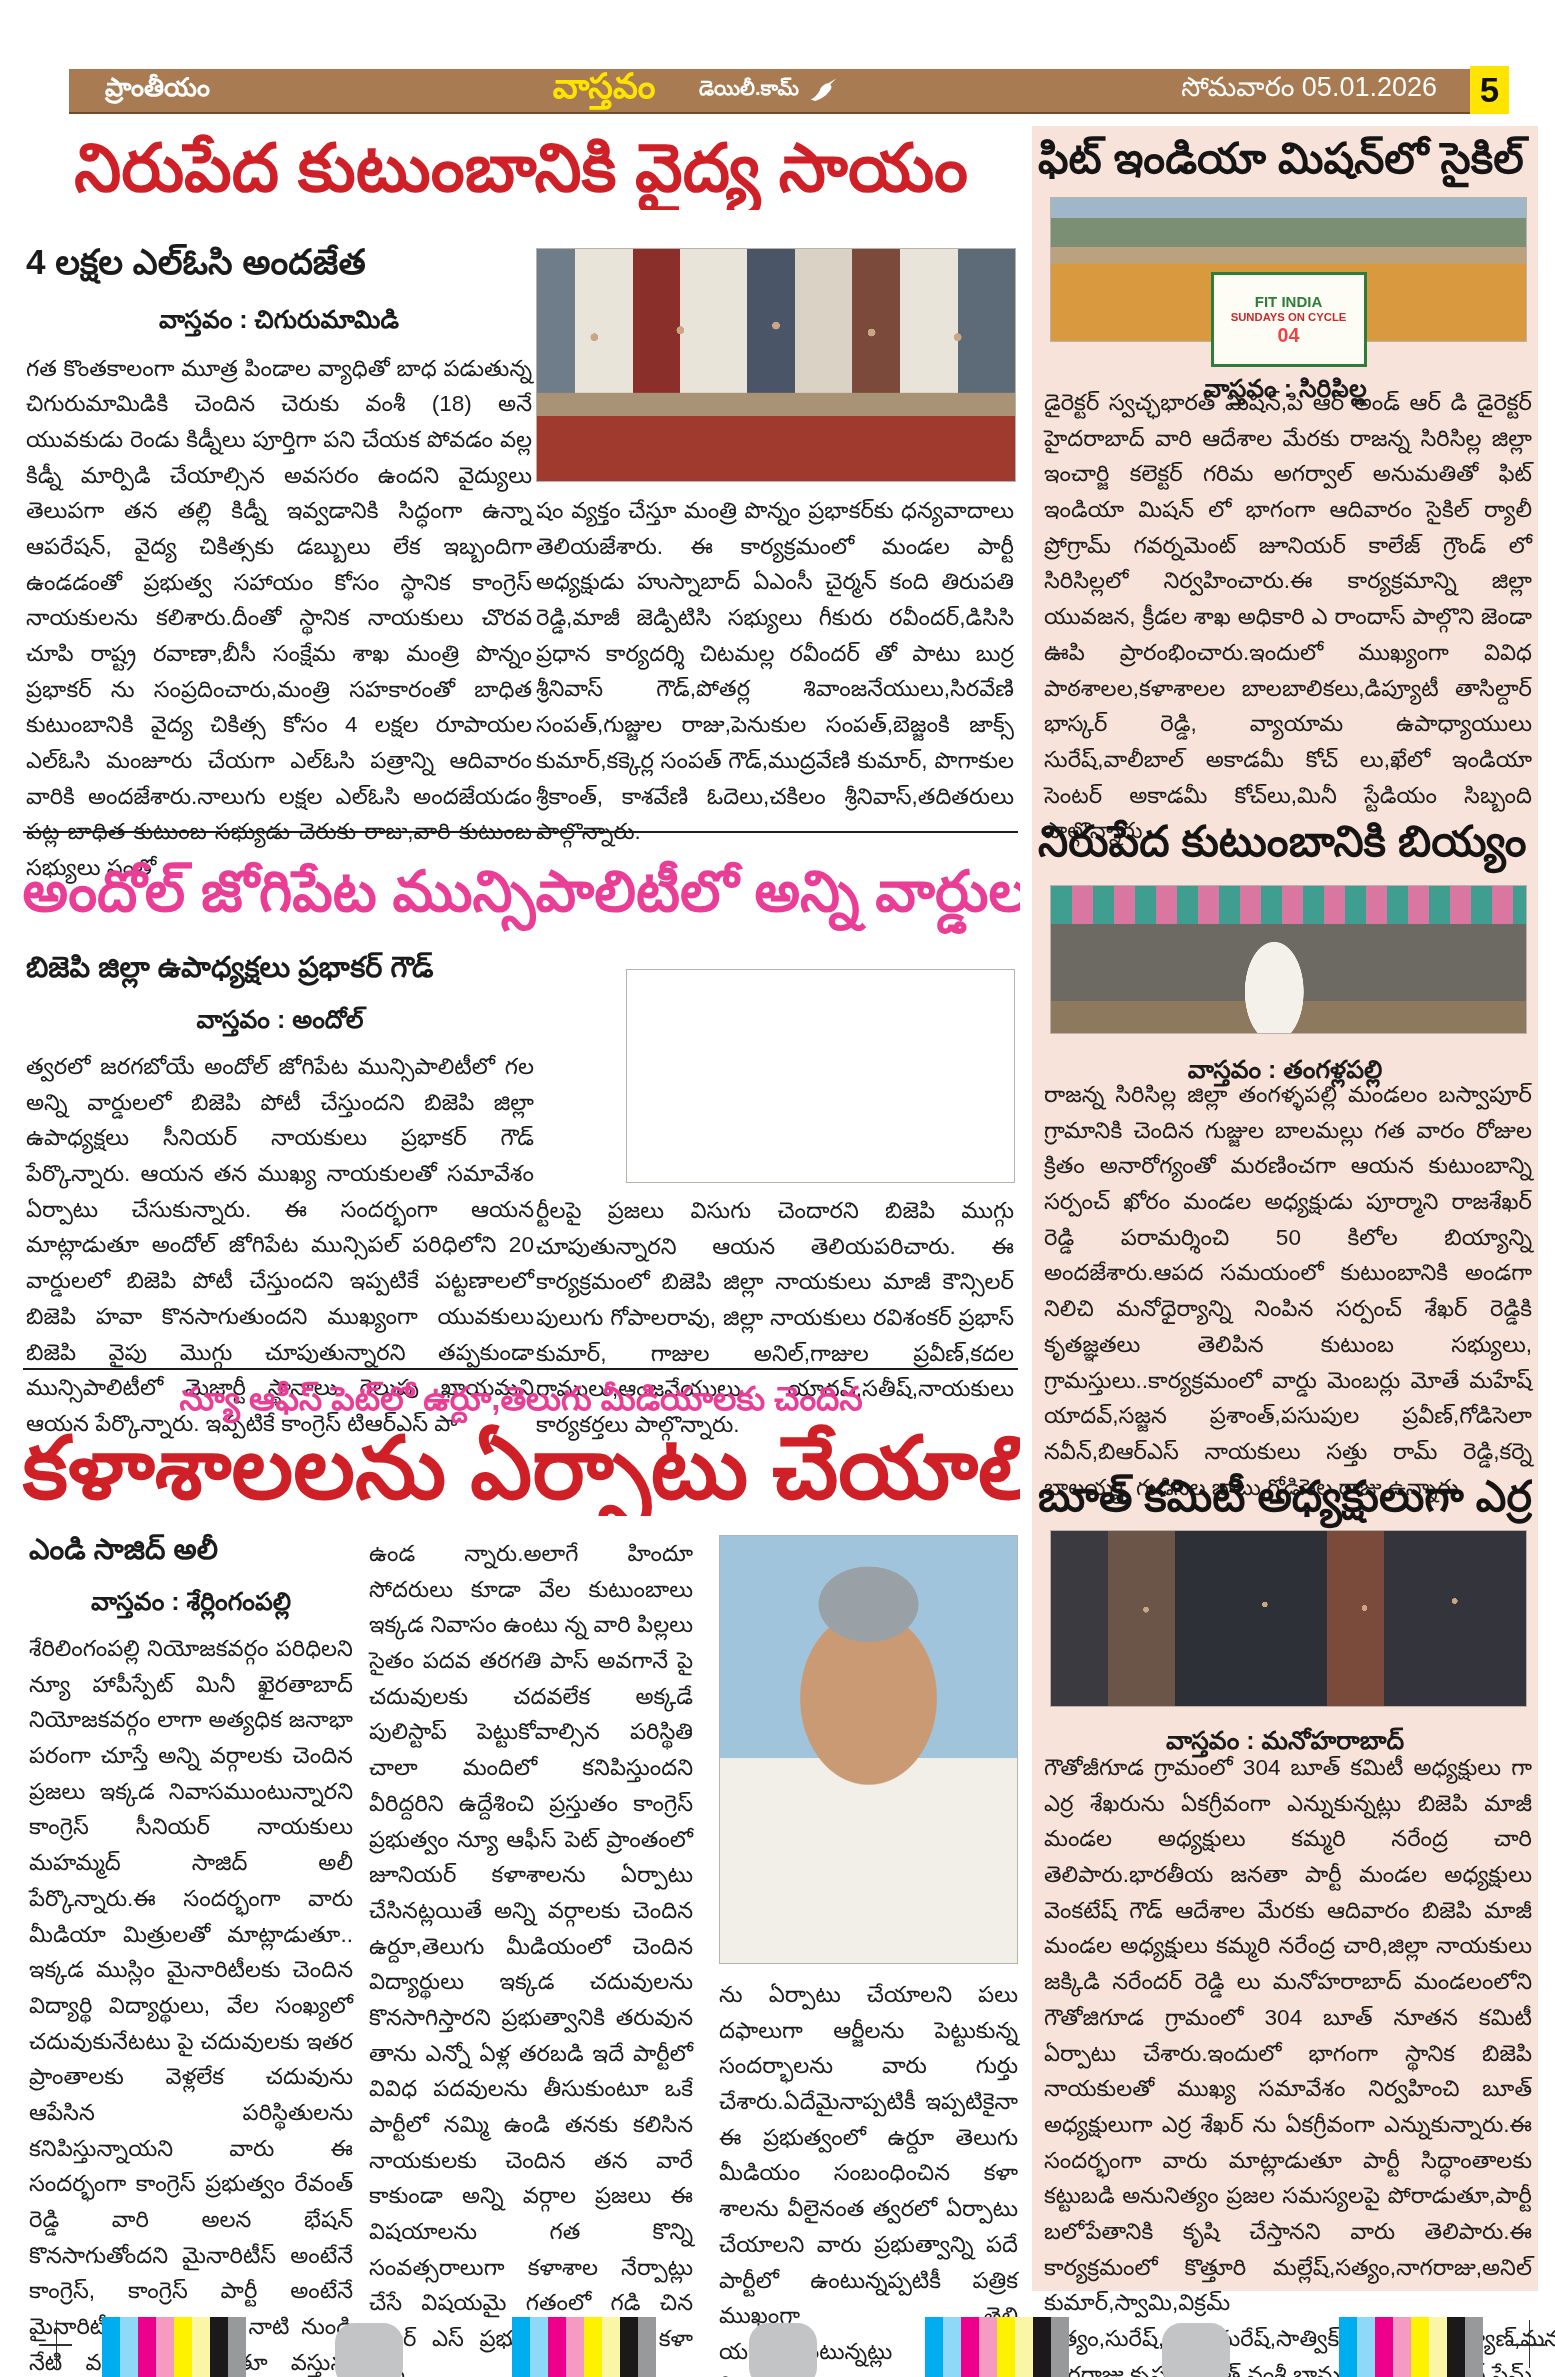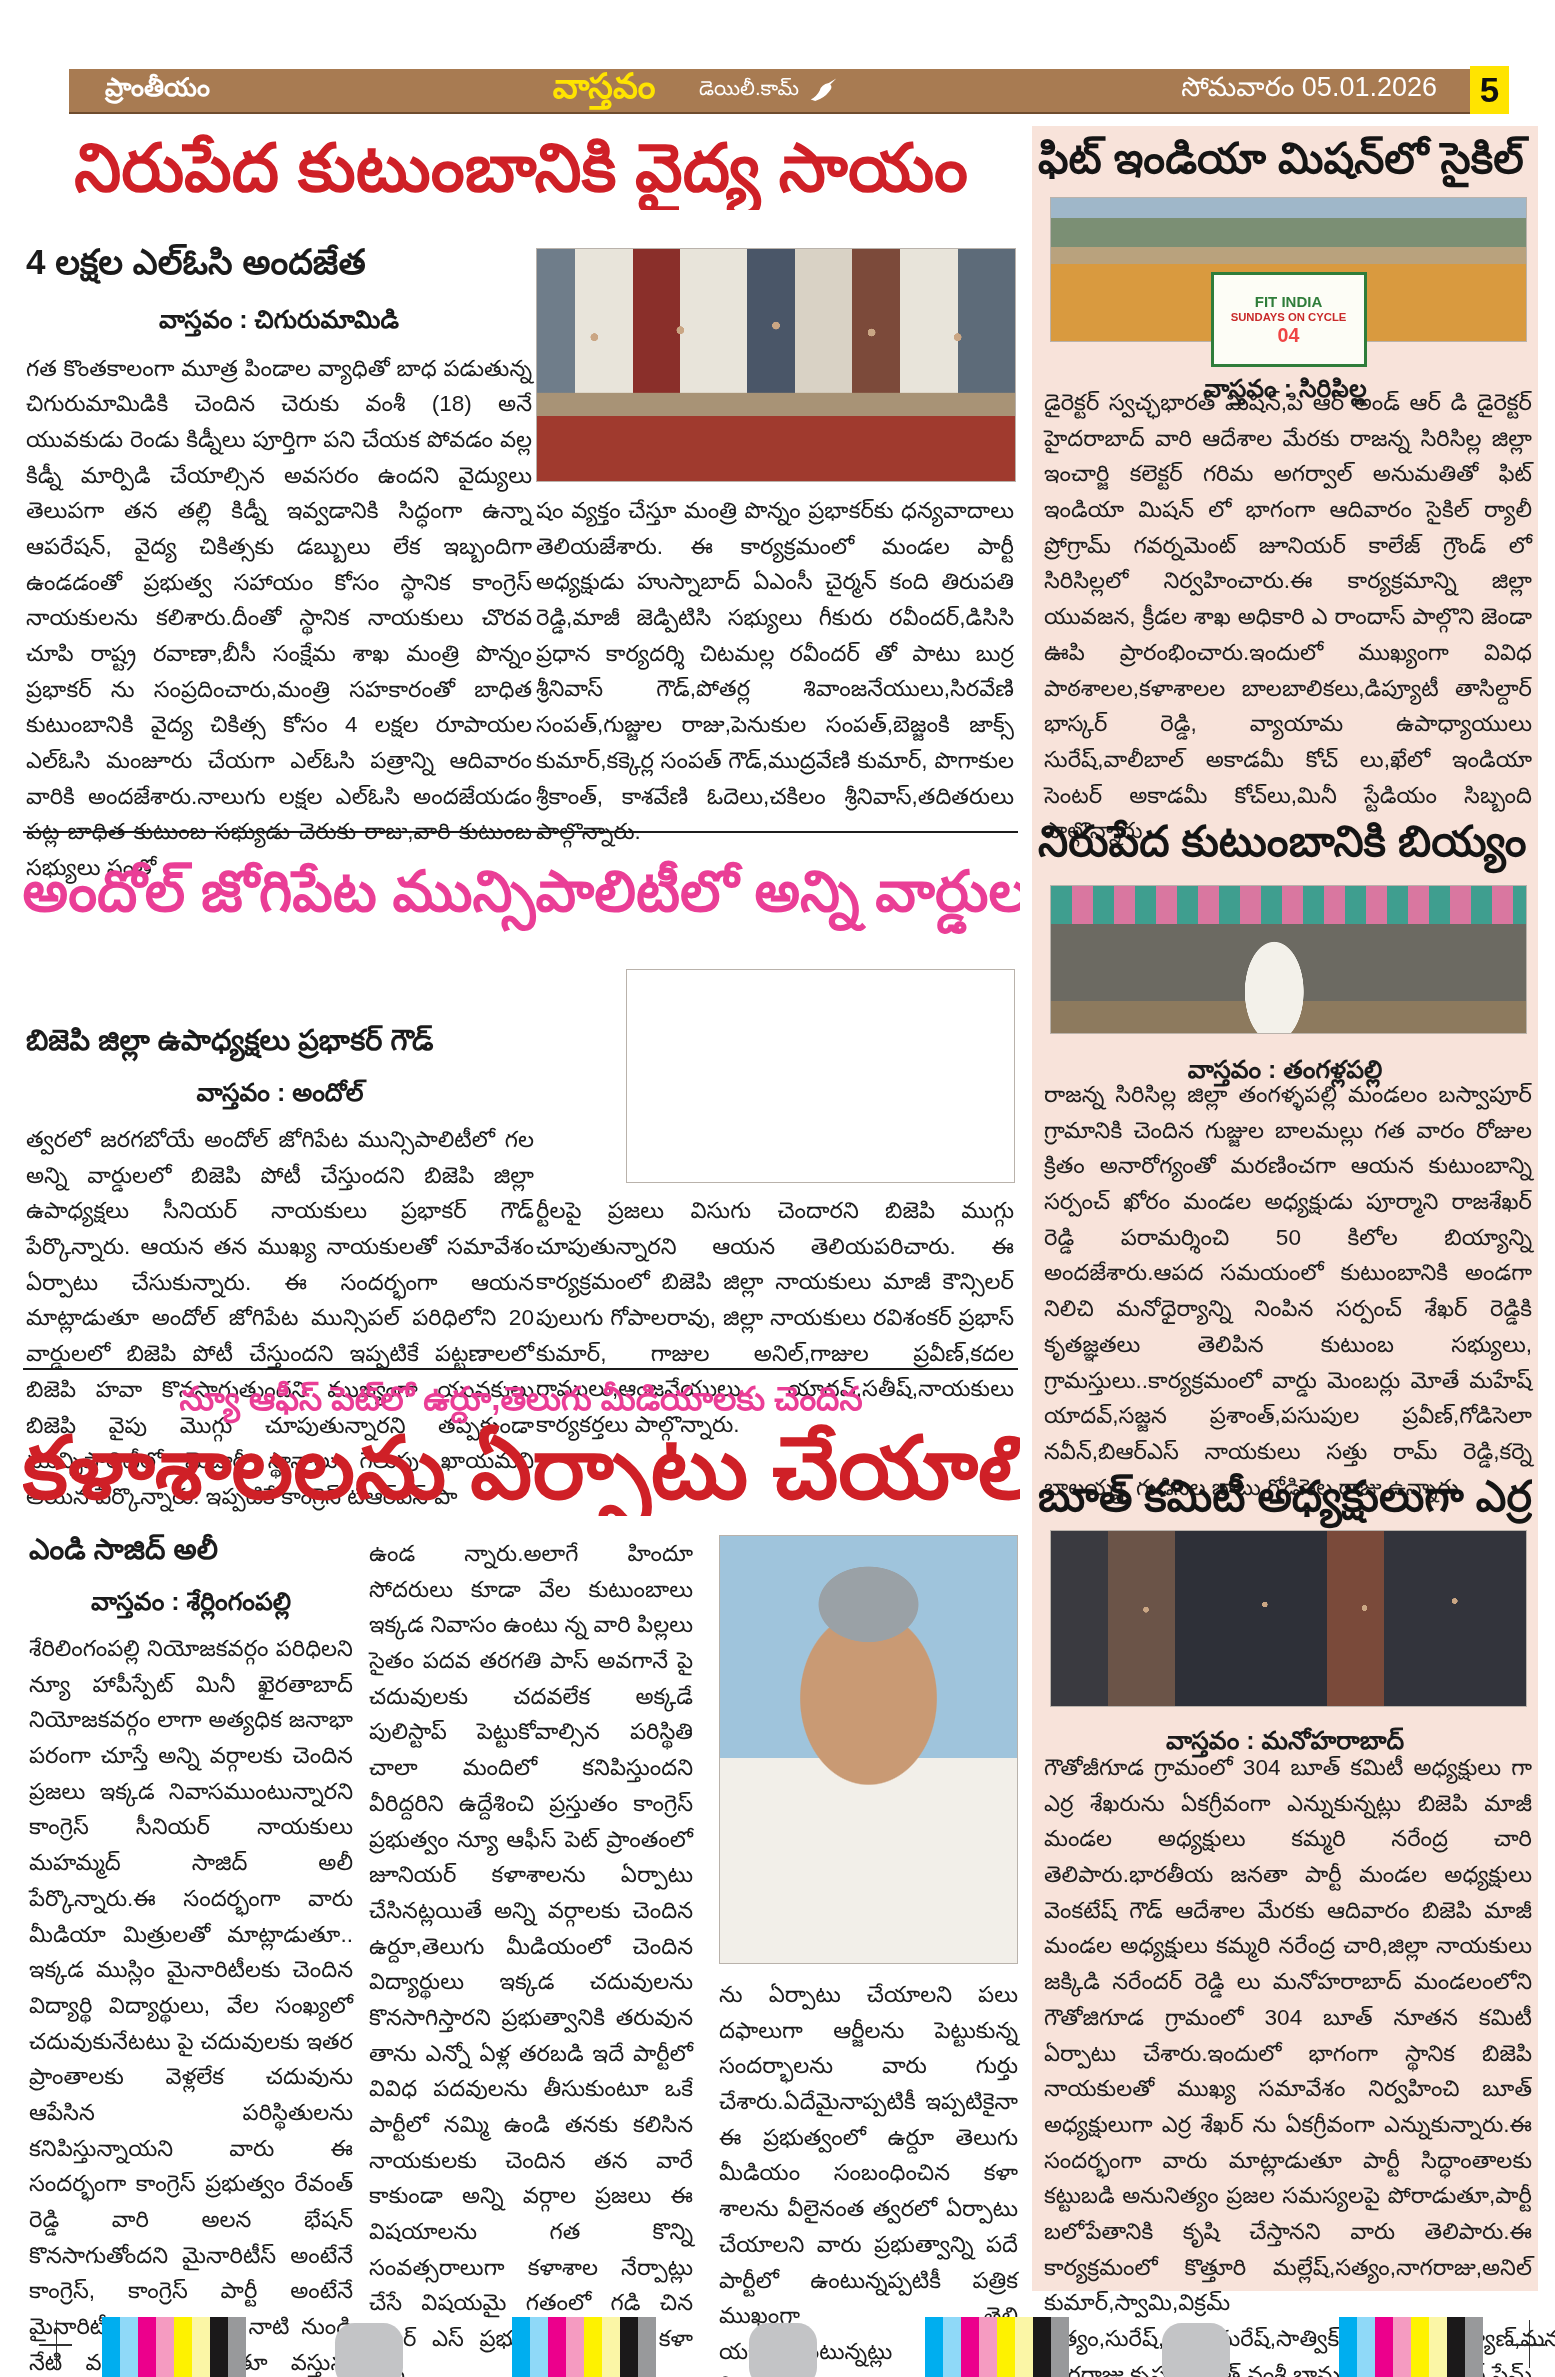--- a/index.html
+++ b/index.html
@@ -10,21 +10,21 @@
   .abs{position:absolute;}
 
   
   .masthead{
     left:69px;top:69px;width:1401px;height:43px;background:#a87b52;
     display:flex;align-items:center;border-bottom:2.3px solid #6e4c2e;
   }
   .mast-section{color:#ffffff;font-size:25.6px;font-weight:bold;margin-left:36px;}
   .mast-center{flex:1;display:flex;align-items:center;justify-content:center;gap:7.5px;}
   .mast-brand{color:#ffe400;font-size:35px;font-weight:bold;}
-  .mast-suffix{color:#ffffff;font-size:20.3px;font-weight:normal;margin-left:36px;}
+  .mast-suffix{color:#ffffff;font-size:20.3px;font-weight:bold;margin-left:36px;}
   .mast-date{color:#ffffff;font-size:27px;margin-right:33px;}
   .pagenum{
     left:1470px;top:66px;width:39px;height:48px;background:#ffe400;
     display:flex;align-items:center;justify-content:center;
     font-size:35px;font-weight:bold;color:#111;
   }
 
   
   .body-text{font-size:22.6px;line-height:1.58;text-align:justify;}
   .subhead{font-size:32px;font-weight:bold;text-align:left;}
@@ -139,21 +139,21 @@
 </div>
 
 <div class="abs photo photo-loc" style="left:536px;top:248px;width:478px;height:232px;"></div>
 
 <div class="abs body-text" style="left:536px;top:493px;width:478px;">షం వ్యక్తం చేస్తూ మంత్రి పొన్నం ప్రభాకర్‌కు ధన్యవాదాలు తెలియజేశారు. ఈ కార్యక్రమంలో మండల పార్టీ అధ్యక్షుడు హుస్నాబాద్ ఏఎంసీ చైర్మన్ కంది తిరుపతి రెడ్డి,మాజీ జెడ్పిటిసి సభ్యులు గీకురు రవీందర్,డిసిసి ప్రధాన కార్యదర్శి చిటమల్ల రవీందర్ తో పాటు బుర్ర శ్రీనివాస్ గౌడ్,పోతర్ల శివాంజనేయులు,సిరవేణి సంపత్,గుజ్జుల రాజు,పెనుకుల సంపత్,బెజ్జంకి జాక్స్ కుమార్,కక్కెర్ల సంపత్ గౌడ్,ముద్రవేణి కుమార్, పొగాకుల శ్రీకాంత్, కాశవేణి ఓదెలు,చకిలం శ్రీనివాస్,తదితరులు పాల్గొన్నారు.</div>
 
 <div class="abs rule" style="left:22.6px;top:831px;width:995px;"></div>
 
 <div class="abs head-magenta" style="left:22.6px;top:849px;width:997px;font-size:57px;line-height:1.5;">అందోల్ జోగిపేట మున్సిపాలిటీలో అన్ని వార్డులకు పోటీ చేస్తాం</div>
 
-<div class="abs" style="left:26px;top:1024px;width:508px;">
+<div class="abs" style="left:26px;top:951px;width:508px;">
   <div class="subhead" style="font-size:29px;">బిజెపి జిల్లా ఉపాధ్యక్షలు ప్రభాకర్ గౌడ్</div>
   <div class="byline">వాస్తవం : అందోల్</div>
   <div class="body-text" style="margin-top:9px;">త్వరలో జరగబోయే అందోల్ జోగిపేట మున్సిపాలిటీలో గల అన్ని వార్డులలో బిజెపి పోటీ చేస్తుందని బిజెపి జిల్లా ఉపాధ్యక్షలు సీనియర్ నాయకులు ప్రభాకర్ గౌడ్ పేర్కొన్నారు. ఆయన తన ముఖ్య నాయకులతో సమావేశం ఏర్పాటు చేసుకున్నారు. ఈ సందర్భంగా ఆయన మాట్లాడుతూ అందోల్ జోగిపేట మున్సిపల్ పరిధిలోని 20 వార్డులలో బిజెపి పోటీ చేస్తుందని ఇప్పటికే పట్టణాలలో బిజెపి హవా కొనసాగుతుందని ముఖ్యంగా యువకులు బిజెపి వైపు మొగ్గు చూపుతున్నారని తప్పకుండా మున్సిపాలిటీలో మెజార్టీ స్థానాలు గెలుపు ఖాయమని ఆయన పేర్కొన్నారు. ఇప్పటికే కాంగ్రెస్ టిఆర్ఎస్ పా</div>
 </div>
 
 <div class="abs photo photo-meeting" style="left:626px;top:969px;width:387px;height:212px;"></div>
 
 <div class="abs body-text" style="left:536px;top:1193px;width:478px;">ర్టీలపై ప్రజలు విసుగు చెందారని బిజెపి ముగ్గు చూపుతున్నారని ఆయన తెలియపరిచారు. ఈ కార్యక్రమంలో బిజెపి జిల్లా నాయకులు మాజీ కౌన్సిలర్ పులుగు గోపాలరావు, జిల్లా నాయకులు రవిశంకర్ ప్రభాస్ కుమార్, గాజుల అనిల్,గాజుల ప్రవీణ్,కదల రాములు,ఆంజనేయులు యాదవ్,సతీష్,నాయకులు కార్యకర్తలు పాల్గొన్నారు.</div>
 
 <div class="abs rule" style="left:22.6px;top:1368px;width:995px;"></div>

